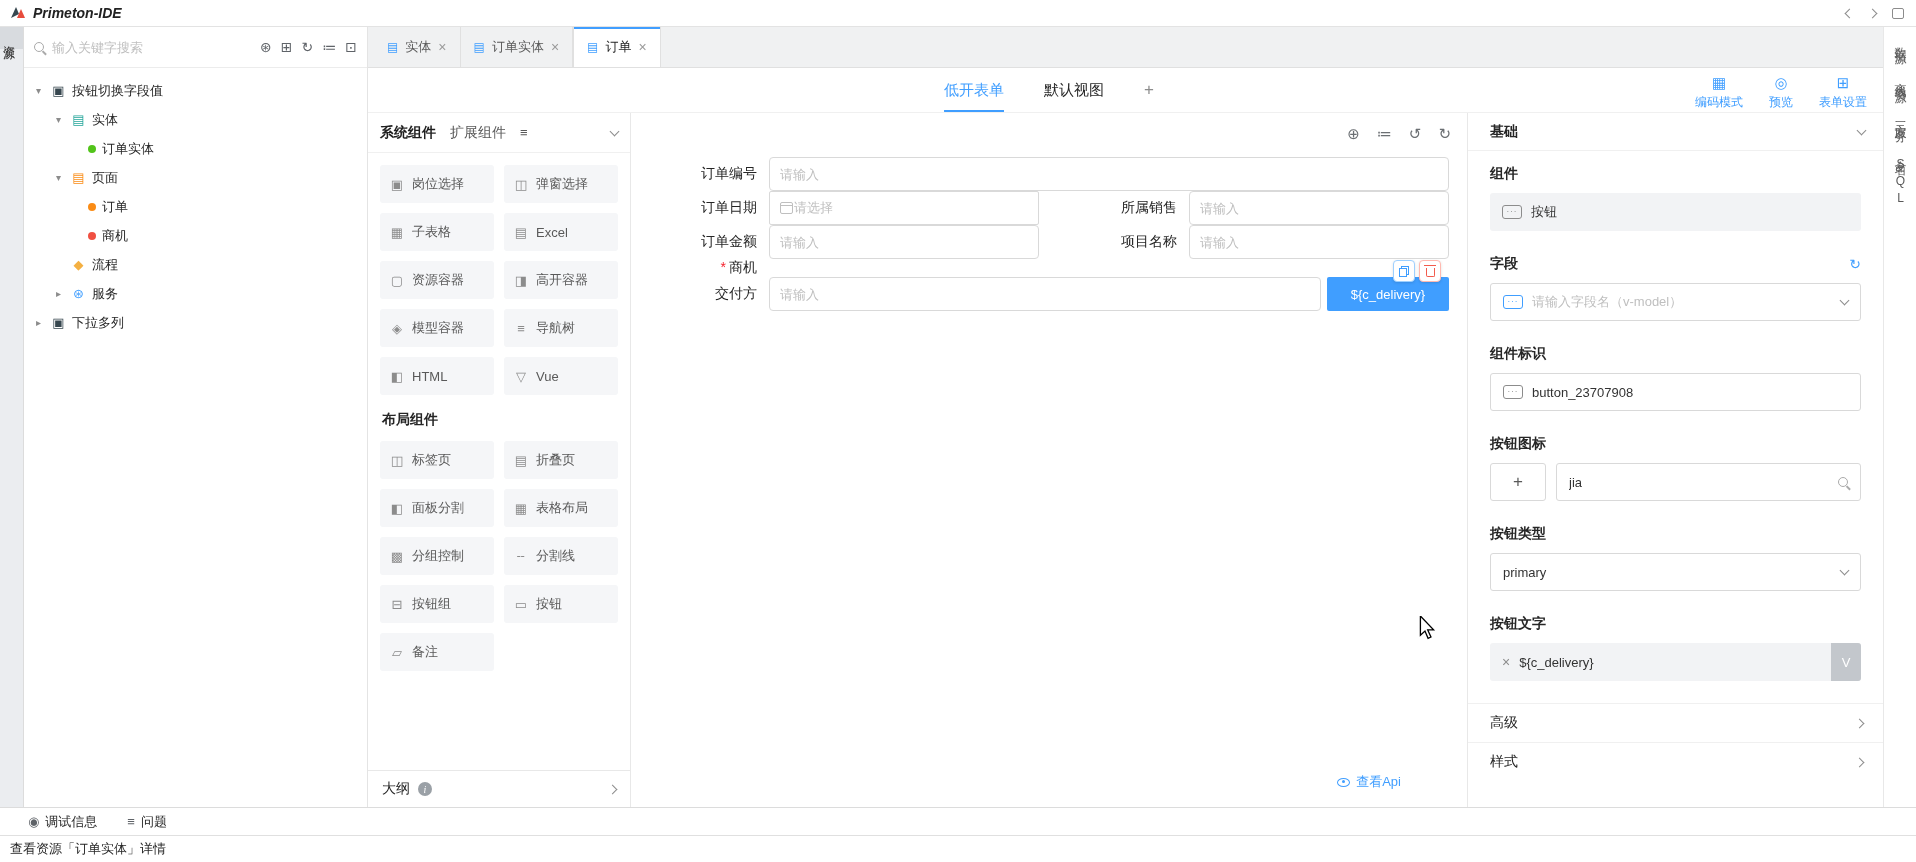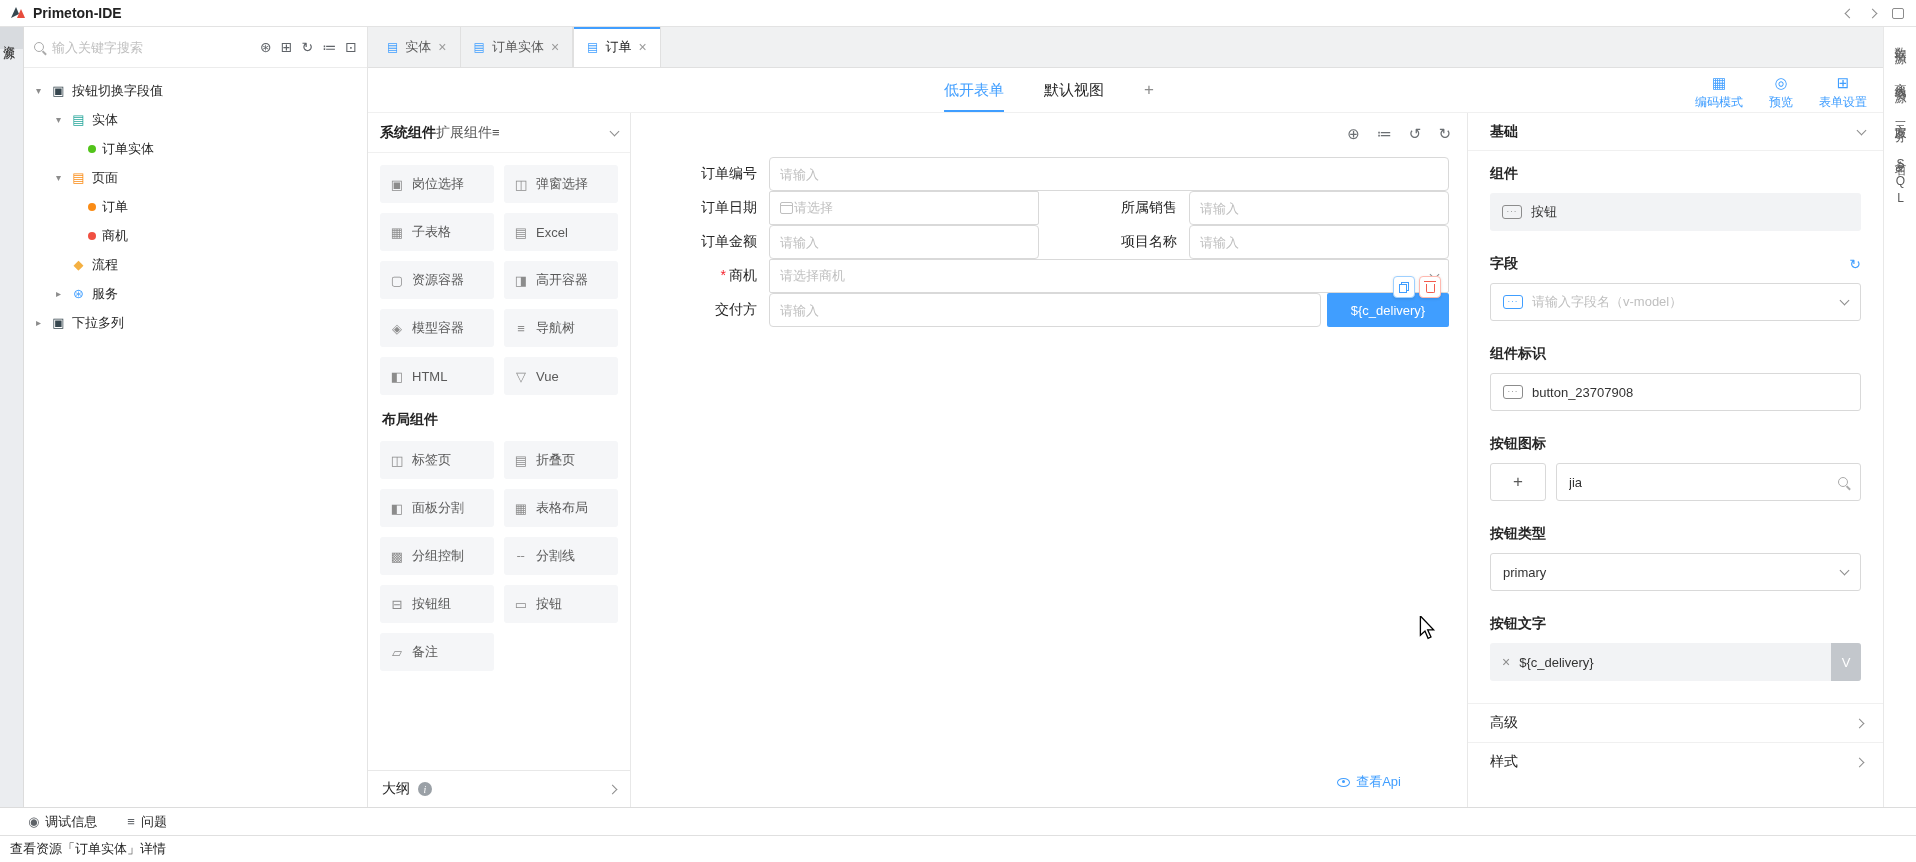--- a/index.html
+++ b/index.html
@@ -1,21 +1,21 @@
 <!DOCTYPE html>
 <html><head>
 <meta charset="utf-8">
 <style>
   * { margin:0; padding:0; box-sizing:border-box; }
   html,body { background:#fff; }
   body { font-family:"Liberation Sans","DejaVu Sans",sans-serif; }
   .app { position:relative; width:1916px; height:862px; background:#fff; overflow:hidden; color:#333; font-size:13px; }
 
   
-  .titlebar { height:27px; display:flex; align-items:center; justify-content:space-between; padding:0 12px 0 10px; border-bottom:1px solid #e3e3e3; background:#fff; }
+  .titlebar { height:27px; display:flex; align-items:center; justify-content:space-between; padding:0 12px 0 10px; border-bottom:1px solid #e3e3e3; background:#fff;font-style:italic; }
   .tb-left { display:flex; align-items:center; gap:7px; }
   .tb-title { font-size:14px; font-weight:700; color:#222; }
   .tb-right { display:flex; align-items:center; gap:16px; }
 
   .chev { display:inline-block; width:7px; height:7px; border-right:1.5px solid #8c8c8c; border-bottom:1.5px solid #8c8c8c; }
   .chev.down  { transform:rotate(45deg); margin-top:-3px; }
   .chev.right { transform:rotate(-45deg); }
   .chev.left  { transform:rotate(135deg); }
   .winic { width:12px; height:11px; border:1.5px solid #8c8c8c; border-radius:2px; display:inline-block; }
 
@@ -57,21 +57,21 @@
   .vh-tab.active { color:#409eff; box-shadow:inset 0 -2px 0 #409eff; }
   .vh-add { font-size:17px; color:#8c8c8c; cursor:pointer; }
   .vh-actions { position:absolute; right:16px; top:7px; display:flex; gap:26px; }
   .vh-act { display:flex; flex-direction:column; align-items:center; gap:2px; color:#409eff; font-size:12px; cursor:pointer; }
   .vh-act .aglyph { font-size:15px; line-height:1.1; }
 
   .editor { flex:1; display:flex; min-height:0; }
 
   
   .palette { width:263px; flex:none; border-right:1px solid #e8e8e8; display:flex; flex-direction:column; }
-  .palette-tabs { height:40px; display:flex; align-items:center; gap:0; padding:0 12px; border-bottom:1px solid #f0f0f0; flex:none; }
+  .palette-tabs { height:40px; display:flex; align-items:center; gap:14px; padding:0 12px; border-bottom:1px solid #f0f0f0; flex:none; }
   .ptab { font-size:14px; color:#595959; cursor:pointer; }
   .ptab.active { color:#1f1f1f; font-weight:700; }
   .pmenu { color:#595959; font-size:13px; cursor:pointer; }
   .palette-tabs .chev { margin-left:auto; cursor:pointer; }
   .palette-body { flex:1; padding:12px; overflow:hidden; }
   .comp-grid { display:grid; grid-template-columns:1fr 1fr; gap:10px; }
   .comp-item { height:38px; background:#f5f6f8; border-radius:3px; display:flex; align-items:center; gap:8px; padding:0 10px; cursor:grab; }
   .comp-item .glyph { color:#8c8c8c; font-size:13px; width:14px; text-align:center; flex:none; line-height:1; }
   .comp-item .lbl { color:#595959; font-size:13px; white-space:nowrap; }
   .section-title { font-size:14px; font-weight:700; color:#262626; margin:16px 2px 12px; }
@@ -413,26 +413,20 @@
                 <input class="ctl" placeholder="请输入" style="">
               </div>
               <div class="f-label2"><span>项目名称</span></div>
               <div class="f-control grow">
                 <input class="ctl" placeholder="请输入" style="">
               </div>
             </div>
 
             <div class="form-row">
               <div class="f-label"><span class="req">*</span><span>商机</span></div>
-              <div class="f-control full">
-                <div class="ctlbox">
-                  <span class="ph">请选择商机</span>
-                  <span class="chev down"></span>
-                </div>
-              </div>
             </div>
 
             <div class="form-row">
               <div class="f-label"><span>交付方</span></div>
               <div class="row5">
                 <div class="f-inp">
                   <input class="ctl" placeholder="请输入" style="">
                 </div>
                 <div class="delivery-btn">
                   <span>${c_delivery}</span>

